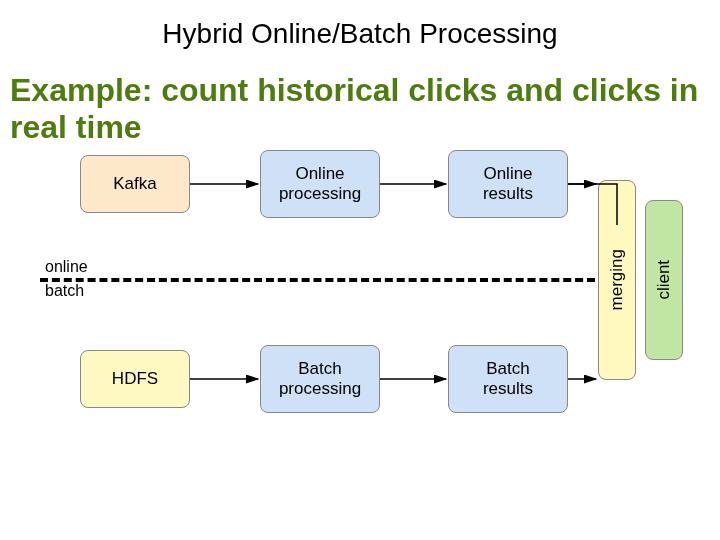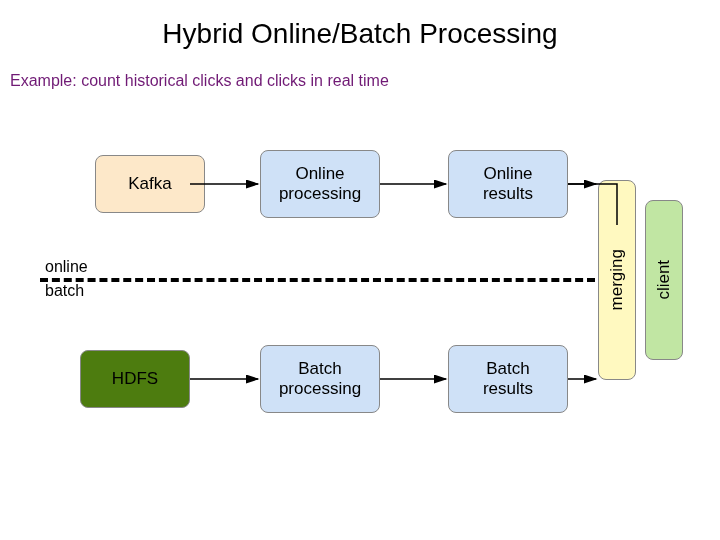--- a/index.html
+++ b/index.html
@@ -18,40 +18,41 @@
     width: 720px;
     text-align: center;
     font-size: 28px;
     color: #000;
   }
   .subtitle {
     position: absolute;
     top: 72px;
     left: 10px;
     width: 700px;
-    font-size: 16px;
-    color: #701a75;
+    font-size: 32px;
+    color: #4d7c0f;
+    font-weight: bold;
   }
   .box {
     position: absolute;
     border: 1px solid #888;
     border-radius: 8px;
     display: flex;
     align-items: center;
     justify-content: center;
     text-align: center;
     font-size: 17px;
     line-height: 1.15;
     box-sizing: border-box;
     padding: 4px;
   }
-  .kafka-box    { left: 80px;  top: 155px; width: 110px; height: 58px;  background: #fde8c9; margin-left: 15px; }
+  .kafka-box    { left: 80px;  top: 155px; width: 110px; height: 58px;  background: #fde8c9; }
   .online-proc  { left: 260px; top: 150px; width: 120px; height: 68px;  background: #cfe1f7; }
   .online-res   { left: 448px; top: 150px; width: 120px; height: 68px;  background: #cfe1f7; }
-  .hdfs-box     { left: 80px;  top: 350px; width: 110px; height: 58px;  background: #4d7c0f; }
+  .hdfs-box     { left: 80px;  top: 350px; width: 110px; height: 58px;  background: #fef9c3; }
   .batch-proc   { left: 260px; top: 345px; width: 120px; height: 68px;  background: #cfe1f7; }
   .batch-res    { left: 448px; top: 345px; width: 120px; height: 68px;  background: #cfe1f7; }
   .merging-box  { left: 598px; top: 180px; width: 38px;  height: 200px; background: #fff9c0; }
   .client-box   { left: 645px; top: 200px; width: 38px;  height: 160px; background: #c1e6a3; }
   .merging-box span {
     transform: rotate(-90deg);
     white-space: nowrap;
   }
   .client-box span {
     transform: rotate(-90deg);

